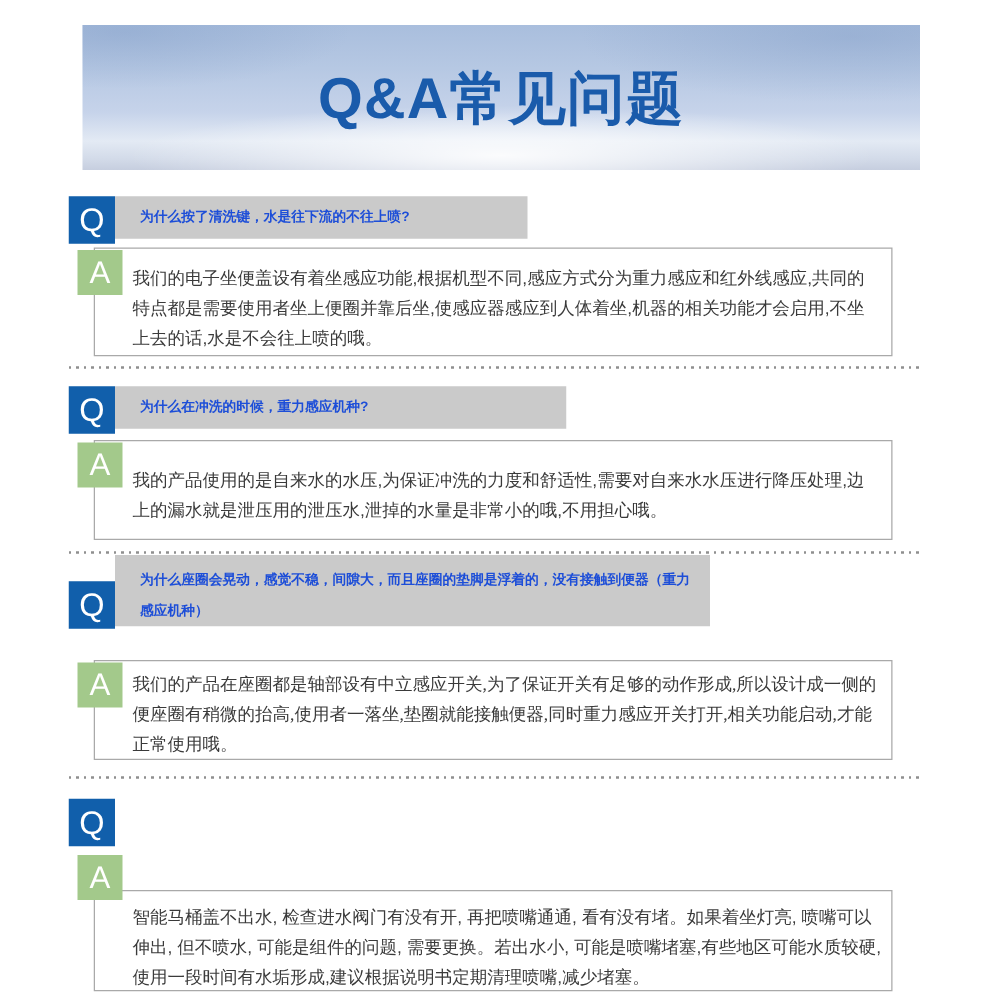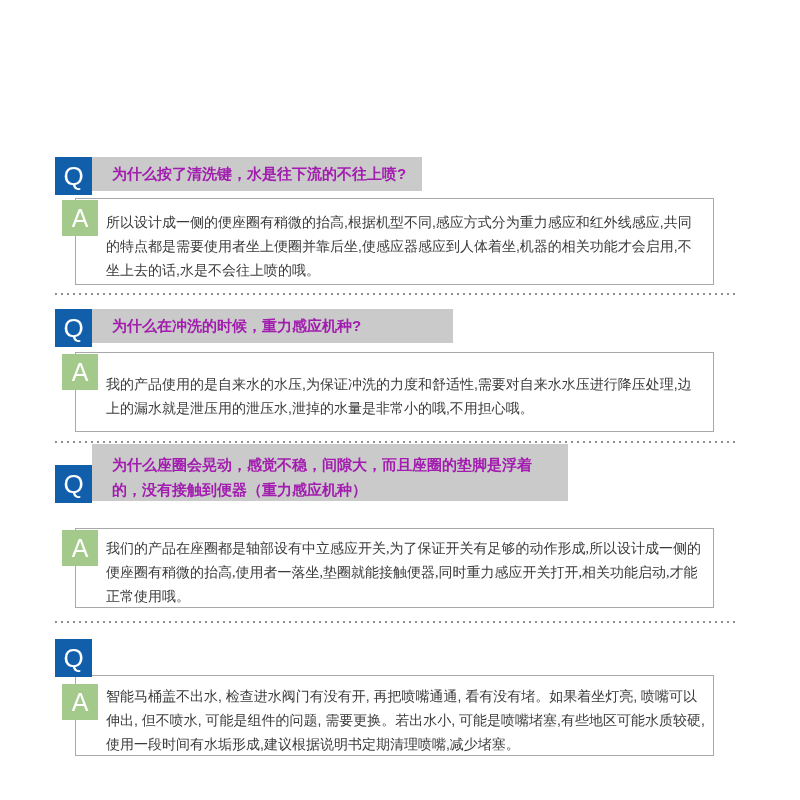--- a/index.html
+++ b/index.html
@@ -56,22 +56,22 @@
     background: #a3c98b;
     font-size: 25px;
     font-weight: 400;
   }
 
   
   .q-bar {
     position: absolute;
     left: 92px;
     background: #cacaca;
-    color: #a21caf;
-    font-size: 15px;
+    color: #1d4ed8;
+    font-size: 11px;
     font-weight: bold;
   }
   .q-bar.one-line {
     height: 34px;
     line-height: 34px;
     padding-left: 20px;
     white-space: nowrap;
   }
   .q-bar.two-line {
     padding: 8px 12px 0 20px;
@@ -110,32 +110,35 @@
 
   .q2-badge { top: 309px; }  .q2-bar { top: 309px; width: 361px; }
   .a2-badge { top: 354px; }  .a2-box { top: 352px; height: 80px; } .a2-box .a-text { margin-top: 19px; }
   .sep2 { top: 441px; }
 
   .q3-badge { top: 465px; }  .q3-bar { top: 444px; width: 476px; height: 57px; }
   .a3-badge { top: 530px; }  .a3-box { top: 528px; height: 80px; } .a3-box .a-text { margin-top: 8px; font-family: Liberation Serif, serif; }
   .sep3 { top: 621px; }
 
   .q4-badge { top: 639px; }  .q4-bar { top: 639px; width: 361px; }
-  .a4-badge { top: 684px; }  .a4-box { top: 675px; height: 81px; } .a4-box .a-text { margin-top: 8px; }
+  .a4-badge { top: 684px; }  .a4-box { top: 712px; height: 81px; } .a4-box .a-text { margin-top: 8px; }
 </style>
 </head>
 <body>
 
 <div class="page">
 
+  <div class="banner">
+    <div class="banner-title">Q&amp;A常见问题</div>
+  </div>
 
   <div class="q-badge q1-badge">Q</div>
   <div class="q-bar one-line q1-bar">为什么按了清洗键，水是往下流的不往上喷?</div>
   <div class="a-box a1-box">
-    <div class="a-text">所以设计成一侧的便座圈有稍微的抬高,根据机型不同,感应方式分为重力感应和红外线感应,共同的特点都是需要使用者坐上便圈并靠后坐,使感应器感应到人体着坐,机器的相关功能才会启用,不坐上去的话,水是不会往上喷的哦。</div>
+    <div class="a-text">我们的电子坐便盖设有着坐感应功能,根据机型不同,感应方式分为重力感应和红外线感应,共同的特点都是需要使用者坐上便圈并靠后坐,使感应器感应到人体着坐,机器的相关功能才会启用,不坐上去的话,水是不会往上喷的哦。</div>
   </div>
   <div class="a-badge a1-badge">A</div>
   <div class="sep sep1"></div>
 
   <div class="q-badge q2-badge">Q</div>
   <div class="q-bar one-line q2-bar">为什么在冲洗的时候，重力感应机种?</div>
   <div class="a-box a2-box">
     <div class="a-text">我的产品使用的是自来水的水压,为保证冲洗的力度和舒适性,需要对自来水水压进行降压处理,边上的漏水就是泄压用的泄压水,泄掉的水量是非常小的哦,不用担心哦。</div>
   </div>
   <div class="a-badge a2-badge">A</div>

